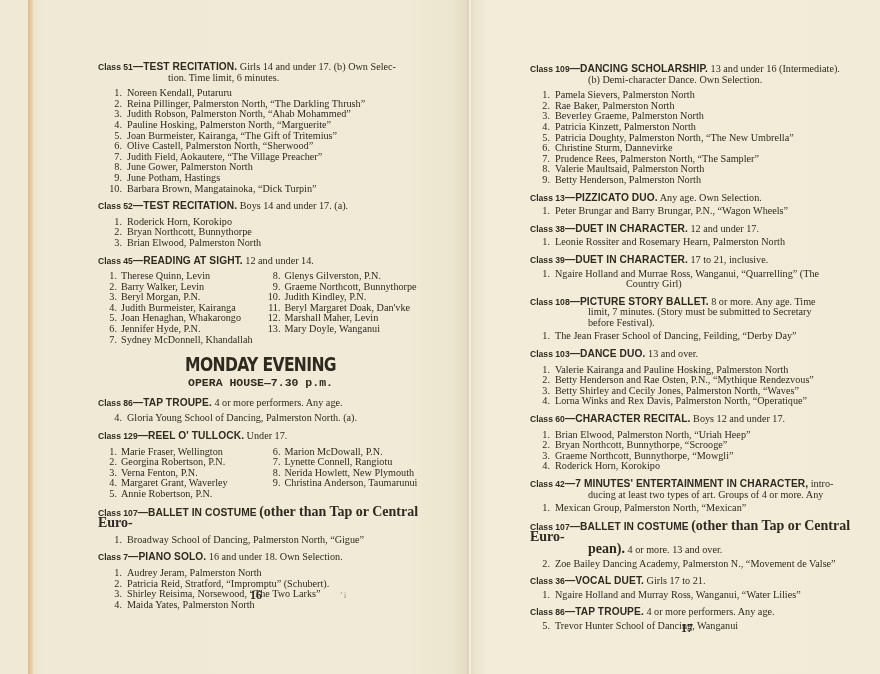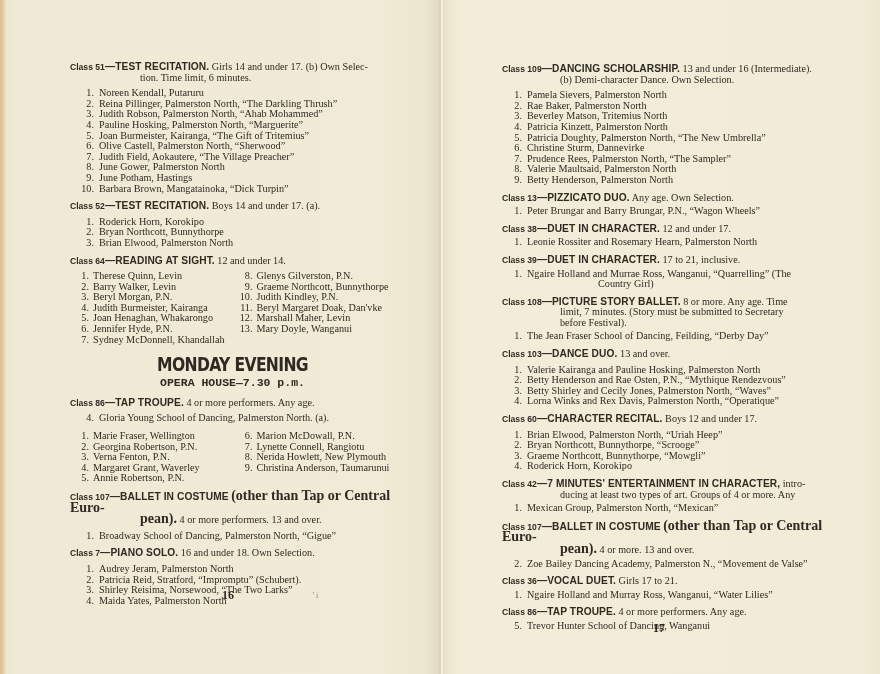--- a/index.html
+++ b/index.html
@@ -2,21 +2,21 @@
 <html><head>
 <meta charset="utf-8">
 <style>
   html, body { margin:0; padding:0; }
   body {
     width:880px; height:674px; overflow:hidden; position:relative;
     background:#efe9d6;
     font-family:"Liberation Serif","DejaVu Serif",serif;
     color:#2e2a22;
   }
-  .spread { position:absolute; inset:0; }
+  .spread { position:absolute; inset:0;margin-left:28px; }
   .page-left {
     position:absolute; left:0; top:0; width:440px; height:674px;
     background:linear-gradient(90deg,#e8b98a 0px,#e2c9a4 3px,#ede4cb 6px,#efe9d5 14px,#f0ead6 380px,#ece5cf 425px,#e4dcc3 438px,#d9d0b6 441px);
   }
   .page-right {
     position:absolute; left:440px; top:0; width:440px; height:674px;
     background:linear-gradient(90deg,#dcd3ba 0px,#ebe4cd 6px,#f2ecd9 20px,#f1ebd8 420px,#ede6d1 440px);
   }
   .gutter-line {
     position:absolute; left:441px; top:0; width:2px; height:674px;
@@ -136,21 +136,21 @@
           </li>
         <li class="entry">
             <span class="num">3.</span>
             <span class="entry-text">Brian Elwood, Palmerston North</span>
           </li>
       </ul>
     </div>
 
     <div class="class-block">
       <div class="class-head">
-        <span class="cls">Class  64</span><span class="ttl">—</span><span class="ttl">READING AT SIGHT.</span>
+        <span class="cls">Class  45</span><span class="ttl">—</span><span class="ttl">READING AT SIGHT.</span>
         <span class="desc">12 and under 14.</span>
       </div>
       <div class="two-col">
         <div class="col">
           <div class="entry">
               <span class="num">1.</span>
               <span class="entry-text">Therese Quinn, Levin</span>
             </div>
           <div class="entry">
               <span class="num">2.</span>
@@ -216,20 +216,24 @@
       </div>
       <ul class="entries">
         <li class="entry">
             <span class="num">4.</span>
             <span class="entry-text">Gloria Young School of Dancing, Palmerston North.  (a).</span>
           </li>
       </ul>
     </div>
 
     <div class="class-block">
+      <div class="class-head">
+        <span class="cls">Class 129</span><span class="ttl">—</span><span class="ttl">REEL O' TULLOCK.</span>
+        <span class="desc">Under 17.</span>
+      </div>
       <div class="two-col">
         <div class="col">
           <div class="entry">
               <span class="num">1.</span>
               <span class="entry-text">Marie Fraser, Wellington</span>
             </div>
           <div class="entry">
               <span class="num">2.</span>
               <span class="entry-text">Georgina Robertson, P.N.</span>
             </div>
@@ -265,21 +269,20 @@
             </div>
         </div>
       </div>
     </div>
 
     <div class="class-block">
       <div class="class-head">
         <span class="cls">Class 107</span><span class="ttl">—</span><span class="ttl">BALLET IN COSTUME</span>
         <span class="ttl-note">(other than Tap or Central Euro-</span>
       </div>
-      <div class="cont"><span class="ttl-note">pean).</span> <span>4 or more performers.  13 and over.</span></div>
       <ul class="entries">
         <li class="entry">
             <span class="num">1.</span>
             <span class="entry-text">Broadway School of Dancing, Palmerston North, “Gigue”</span>
           </li>
       </ul>
     </div>
 
     <div class="class-block">
       <div class="class-head">
@@ -322,21 +325,21 @@
         <li class="entry">
             <span class="num num-w">1.</span>
             <span class="entry-text">Pamela Sievers, Palmerston North</span>
           </li>
         <li class="entry">
             <span class="num num-w">2.</span>
             <span class="entry-text">Rae Baker, Palmerston North</span>
           </li>
         <li class="entry">
             <span class="num num-w">3.</span>
-            <span class="entry-text">Beverley Matson, Tritemius North</span>
+            <span class="entry-text">Beverley Graeme, Palmerston North</span>
           </li>
         <li class="entry">
             <span class="num num-w">4.</span>
             <span class="entry-text">Patricia Kinzett, Palmerston North</span>
           </li>
         <li class="entry">
             <span class="num num-w">5.</span>
             <span class="entry-text">Patricia Doughty, Palmerston North, “The New Umbrella”</span>
           </li>
         <li class="entry">

